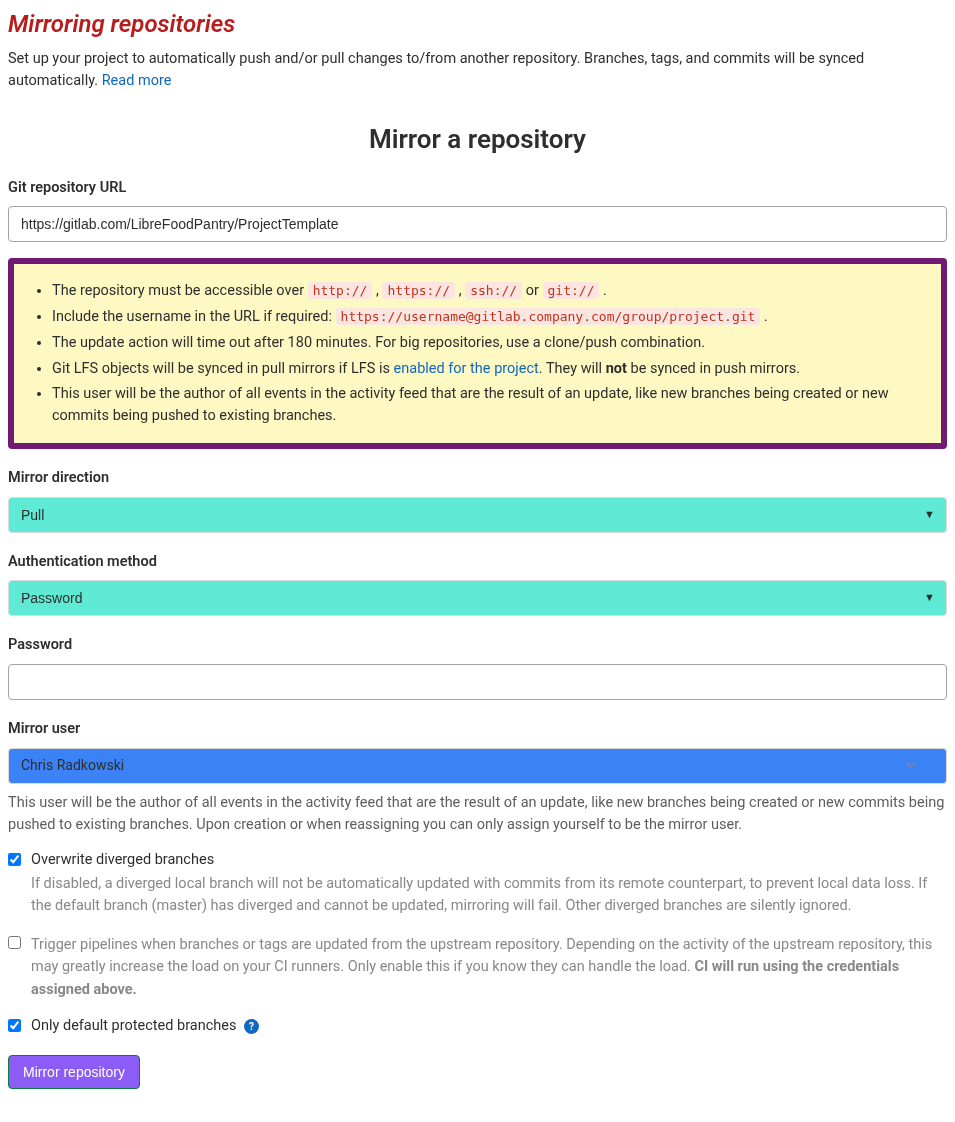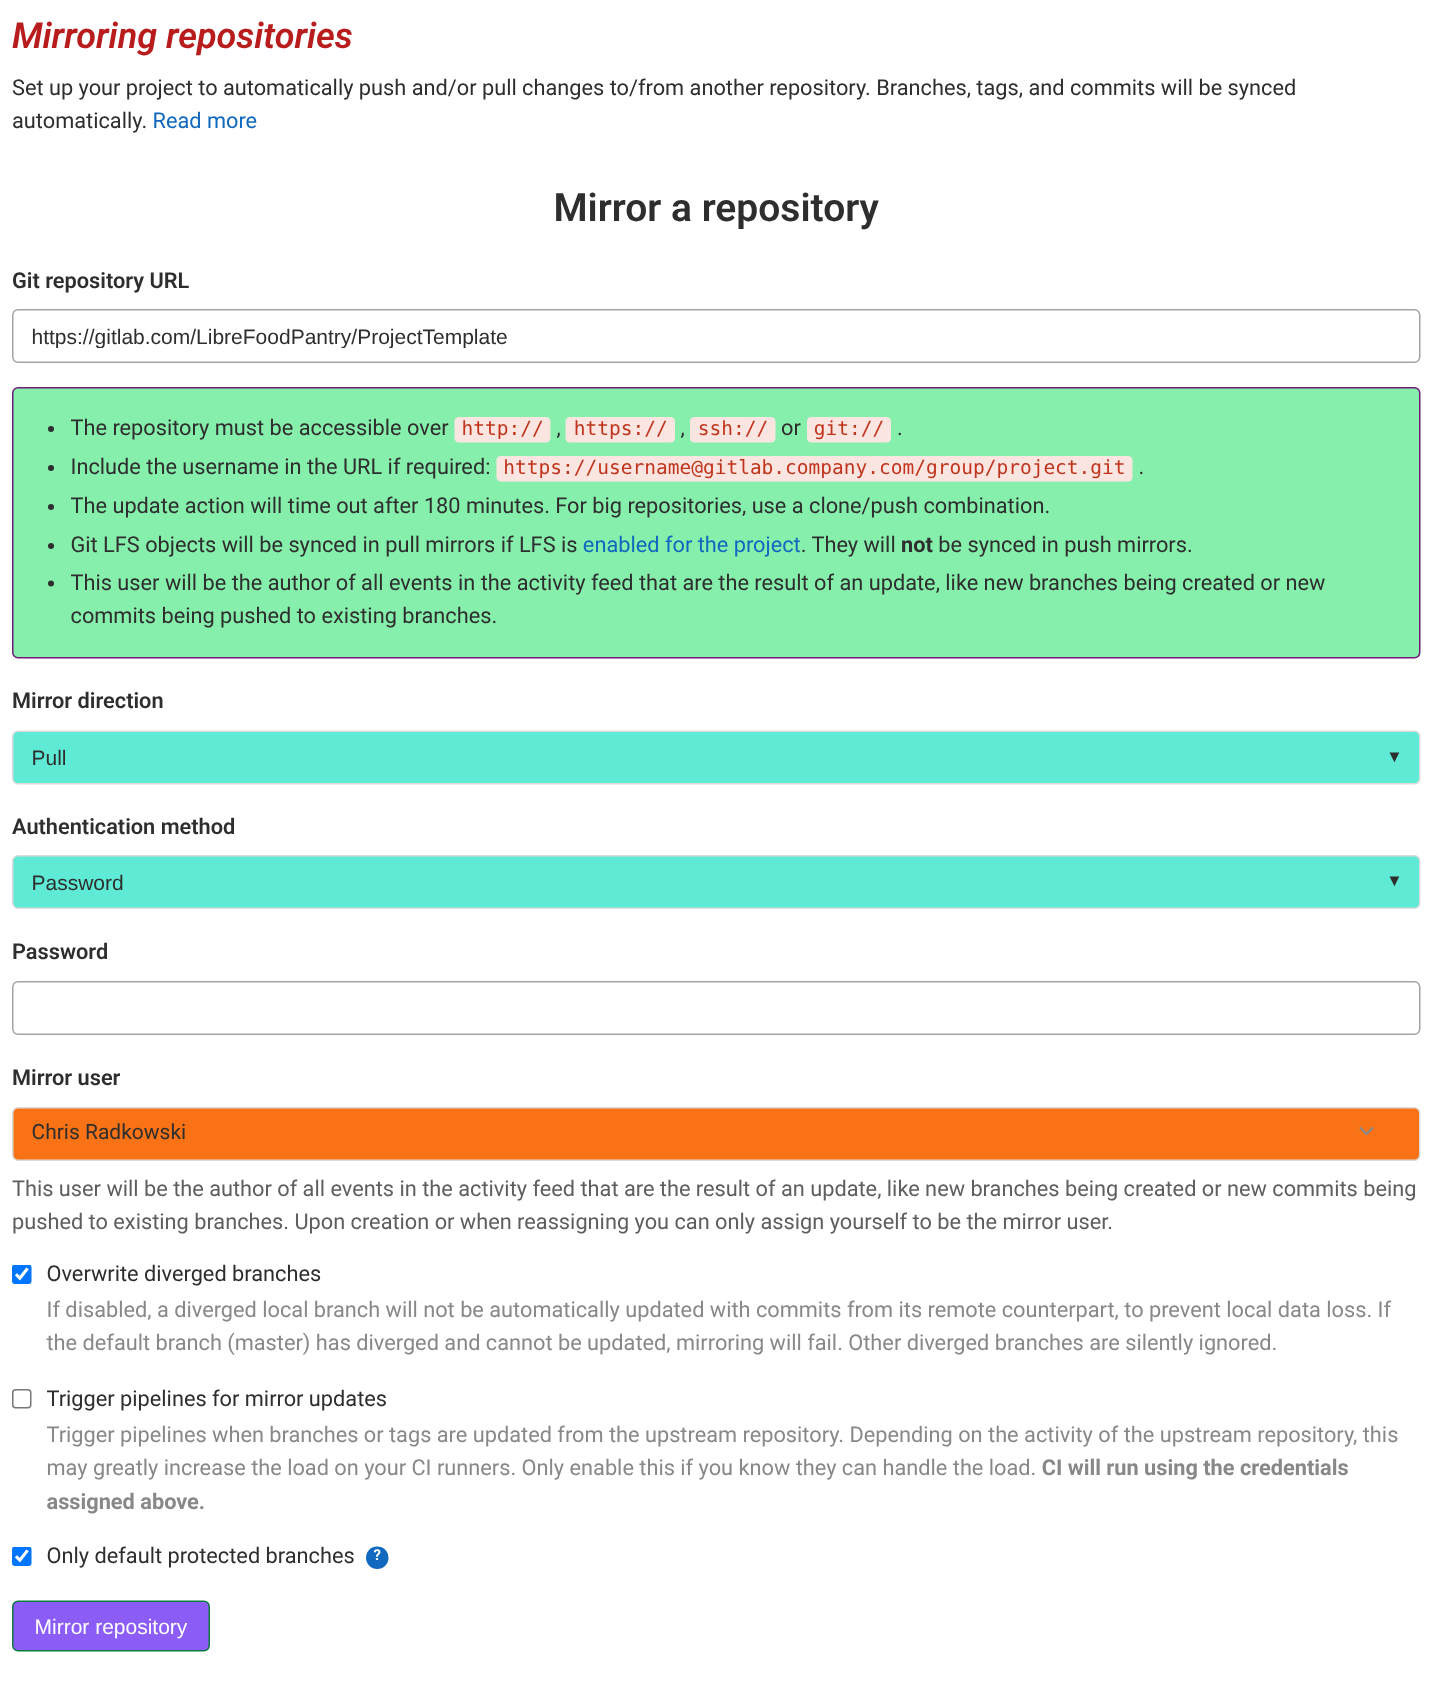--- a/index.html
+++ b/index.html
@@ -22,23 +22,23 @@
     padding: 8px 12px;
     font-size: 14px;
     border: 1px solid #a3a3a3;
     border-radius: 4px;
     background: #fff;
     color: #2e2e2e;
     height: 36px;
   }
   .helpbox {
     margin-top: 16px;
-    border: 1px solid #701a75;
-    border-radius: 4px;
-    background: #86efac;
+    border: 6px solid #701a75;
+    border-radius: 4px;
+    background: #fef9c3;
     padding: 12px 16px 12px 8px;
   }
   .helpbox ul { margin: 4px 0; padding-left: 30px; }
   .helpbox li { margin: 4px 0; font-size: 14.5px; color: #2e2e2e; }
   code.tag {
     background: #fbe5e1;
     color: #c0341d;
     font-family: "SFMono-Regular", Menlo, Consolas, monospace;
     font-size: 13px;
     padding: 1px 5px;
@@ -67,21 +67,21 @@
     font-size: 11px;
     color: #2e2e2e;
   }
   .dropdown-disabled {
     width: 100%;
     height: 36px;
     padding: 6px 30px 6px 12px;
     font-size: 14px;
     border: 1px solid #dbdbdb;
     border-radius: 4px;
-    background: #f97316;
+    background: #3b82f6;
     color: #2e2e2e;
     display: flex;
     align-items: center;
     justify-content: space-between;
   }
   .dropdown-disabled .chev { color: #888; }
   .note { margin: 8px 0 0 0; color: #5e5e5e; font-size: 14.5px; }
   .cb-row { display: flex; align-items: flex-start; margin-top: 14px; }
   .cb-row input[type="checkbox"] { margin: 4px 10px 0 0; width: 13px; height: 13px; }
   .cb-body .cb-label { font-size: 14.5px; color: #2e2e2e; }
@@ -180,21 +180,20 @@
   <input type="checkbox" id="cb1" checked="" style="">
   <div class="cb-body">
     <div class="cb-label">Overwrite diverged branches</div>
     <div class="cb-desc">If disabled, a diverged local branch will not be automatically updated with commits from its remote counterpart, to prevent local data loss. If the default branch (master) has diverged and cannot be updated, mirroring will fail. Other diverged branches are silently ignored.</div>
   </div>
 </div>
 
 <div class="cb-row">
   <input type="checkbox" id="cb2" style="">
   <div class="cb-body">
-    <div class="cb-label">Trigger pipelines for mirror updates</div>
     <div class="cb-desc">
       <span>Trigger pipelines when branches or tags are updated from the upstream repository. Depending on the activity of the upstream repository, this may greatly increase the load on your CI runners. Only enable this if you know they can handle the load. </span><strong>CI will run using the credentials assigned above.</strong>
     </div>
   </div>
 </div>
 
 <div class="cb-row">
   <input type="checkbox" id="cb3" checked="" style="">
   <div class="cb-body">
     <div class="cb-label">

